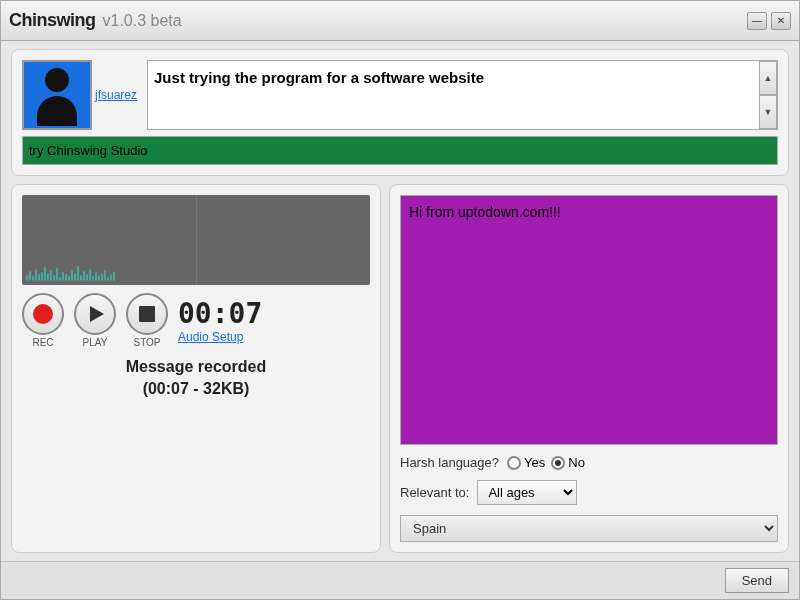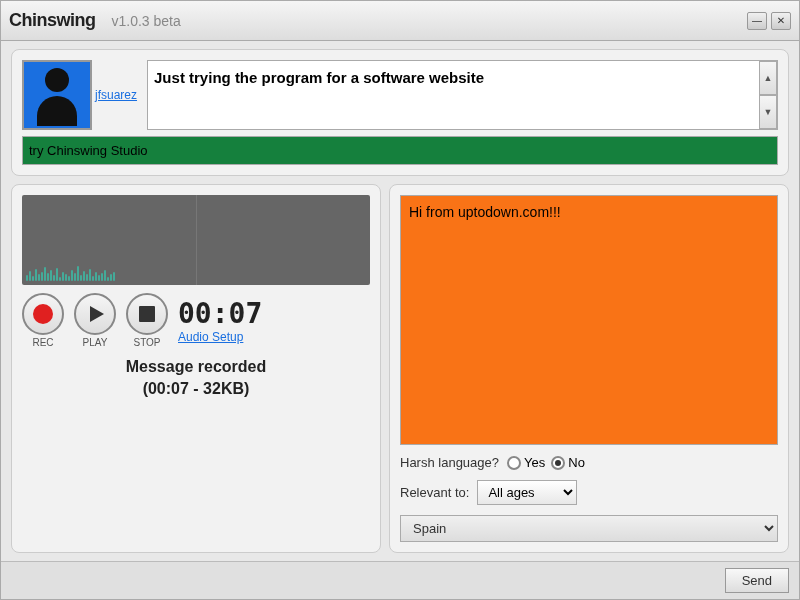--- a/index.html
+++ b/index.html
@@ -34,23 +34,23 @@
     }
 
     .title-bar-title {
       font-size: 18px;
       font-weight: bold;
       color: #222;
       letter-spacing: -0.5px;
     }
 
     .title-bar-version {
-      font-size: 14px;
+      font-size: 16px;
       color: #888;
-      margin-left: 16px;
+      margin-left: 7px;
     }
 
     .title-bar-controls {
       position: absolute;
       right: 8px;
       display: flex;
       gap: 4px;
     }
 
     .title-bar-btn {
@@ -319,21 +319,21 @@
       border-radius: 8px;
       padding: 10px;
       flex: 1;
       display: flex;
       flex-direction: column;
       gap: 10px;
     }
 
     .message-box {
       border: 1px solid #aaa;
-      background: #f97316;
+      background: #a21caf;
       padding: 8px;
       min-height: 120px;
       font-size: 14px;
       flex: 1;
     }
 
     .form-row {
       display: flex;
       align-items: center;
       gap: 8px;

